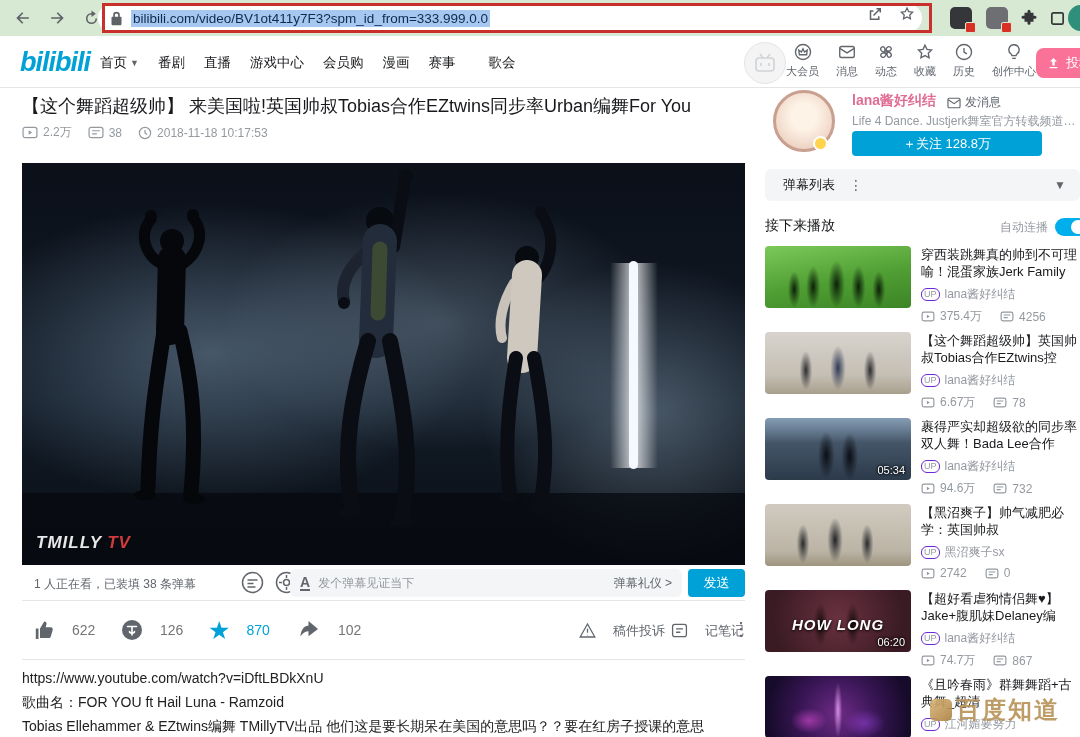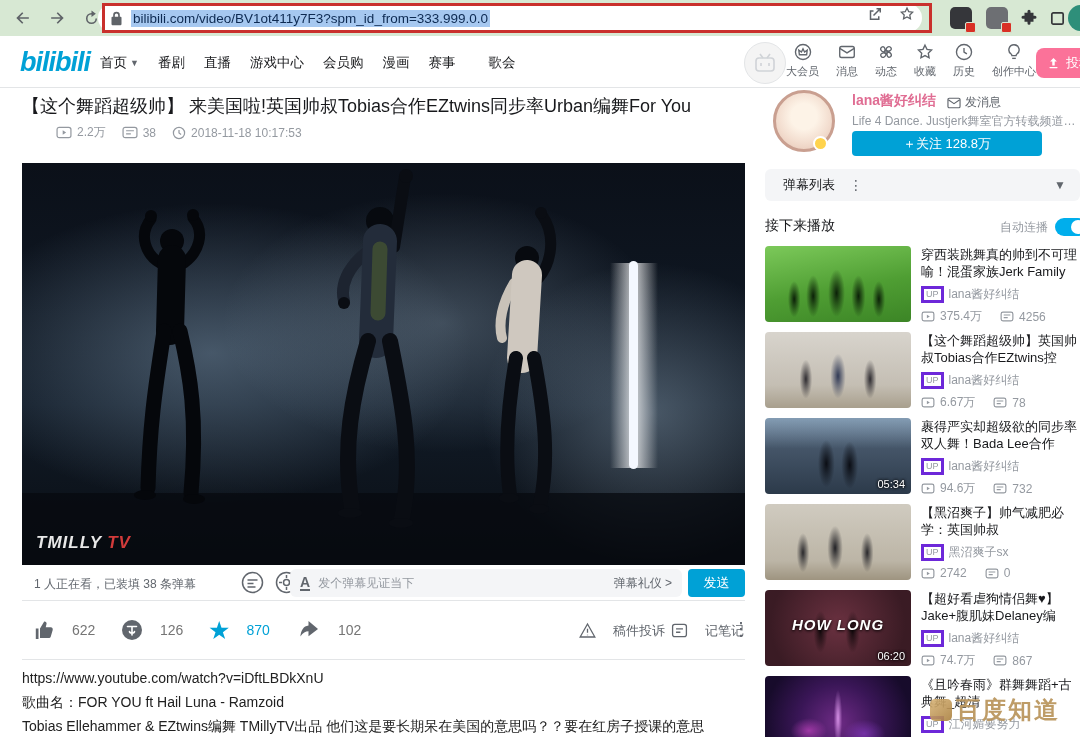--- a/index.html
+++ b/index.html
@@ -28,21 +28,21 @@
   .search-box input { border:none; outline:none; background:transparent; font-size:13px; color:#18191c; flex:1; font-family:inherit; }
   .search-box input::placeholder { color:#9499a0; }
   .hdr-avatar { position:absolute; left:744px; top:6px; width:42px; height:42px; border-radius:50%; background:#f4f4f4; border:1px solid #e3e5e7; display:flex; align-items:center; justify-content:center; }
   .hdr-menu { position:absolute; left:786px; top:6px; display:flex; gap:17px; }
   .hdr-menu .mi { display:flex; flex-direction:column; align-items:center; gap:2px; cursor:pointer; }
   .hdr-menu .mi span { font-size:11px; color:#61666d; white-space:nowrap; }
   .upload-btn { position:absolute; left:1036px; top:12px; width:88px; height:30px; background:#fb7299; border-radius:8px; color:#fff; font-size:13px; display:flex; align-items:center; gap:5px; padding-left:10px; }
 
   
   .v-title { position:absolute; left:22px; top:94px; width:723px; font-size:18px; font-weight:500; color:#18191c; white-space:nowrap; }
-  .v-meta { position:absolute; left:22px; top:124px; display:flex; gap:16px; align-items:center; font-size:12px; color:#9499a0;margin-left:34px; }
+  .v-meta { position:absolute; left:22px; top:124px; display:flex; gap:16px; align-items:center; font-size:12px; color:#9499a0; }
   .v-meta .m-item { display:flex; align-items:center; gap:5px; }
 
   
   .player { position:absolute; left:22px; top:163px; width:723px; height:402px; background:#0b1019; overflow:hidden; }
   .tmilly { position:absolute; left:14px; top:370px; font-size:17px; font-weight:bold; font-style:italic; letter-spacing:1px; color:#e8e8e8; }
   .tmilly b { color:#d23b3b; margin-left:5px; }
 
   
   .dm-bar { position:absolute; left:22px; top:565px; width:723px; height:36px; border-bottom:1px solid #e3e5e7; }
   .dm-status { position:absolute; left:12px; top:11px; font-size:12px; color:#61666d; white-space:nowrap; }
@@ -81,25 +81,25 @@
   .dm-panel .pchev { margin-left:auto; color:#61666d; font-size:12px; cursor:pointer; }
 
   .next-row { position:absolute; left:765px; top:216px; width:315px; height:22px; }
   .next-label { font-size:14px; color:#18191c; }
   .auto-label { position:absolute; left:235px; top:3px; font-size:12px; color:#9499a0; }
   .toggle { position:absolute; left:290px; top:2px; width:32px; height:18px; border-radius:9px; background:#00aeec; cursor:pointer; }
   .toggle i { position:absolute; right:2px; top:2px; width:14px; height:14px; border-radius:50%; background:#fff; }
 
   .vid-list { position:absolute; left:765px; top:246px; width:315px; }
   .vid-row { display:flex; height:82px; margin-bottom:4px; cursor:pointer; }
-  .thumb { position:relative; width:146px; height:76px; border-radius:4px; overflow:hidden; flex:none; }
+  .thumb { position:relative; width:146px; height:62px; border-radius:4px; overflow:hidden; flex:none; }
   .vinfo { margin-left:10px; width:159px; }
   .vtitle { font-size:13px; line-height:17px; color:#18191c; height:34px; overflow:hidden; }
   .vup { display:flex; align-items:center; gap:5px; margin-top:6px; }
-  .up-tag { font-size:9px; line-height:11px; padding:0 2px; color:#9499a0; border:3px solid #6d28d9; border-radius:0; flex:none; }
+  .up-tag { font-size:9px; line-height:11px; padding:0 2px; color:#9499a0; border:1px solid #6d28d9; border-radius:6px; flex:none; }
   .vup-name { font-size:12px; color:#9499a0; white-space:nowrap; overflow:hidden; text-overflow:ellipsis; }
   .vstats { display:flex; align-items:center; gap:5px; margin-top:5px; font-size:12px; color:#9499a0; }
   .vstats .gap { width:8px; }
   .duration { position:absolute; right:6px; bottom:4px; font-size:11px; color:#fff; text-shadow:0 0 3px #000, 0 0 3px #000; }
   .thumb-caption { position:absolute; left:0; right:0; top:26px; text-align:center; font-size:15px; font-weight:900; font-style:italic; color:#fff; letter-spacing:1px; text-shadow:0 1px 3px #000; }
 
   .t1 { background:
     radial-gradient(9px 26px at 20% 70%, rgba(8,26,6,.95), rgba(8,26,6,0) 70%),
     radial-gradient(10px 30px at 33% 66%, rgba(8,26,6,.95), rgba(8,26,6,0) 70%),
     radial-gradient(12px 34px at 49% 62%, rgba(8,26,6,.95), rgba(8,26,6,0) 70%),

